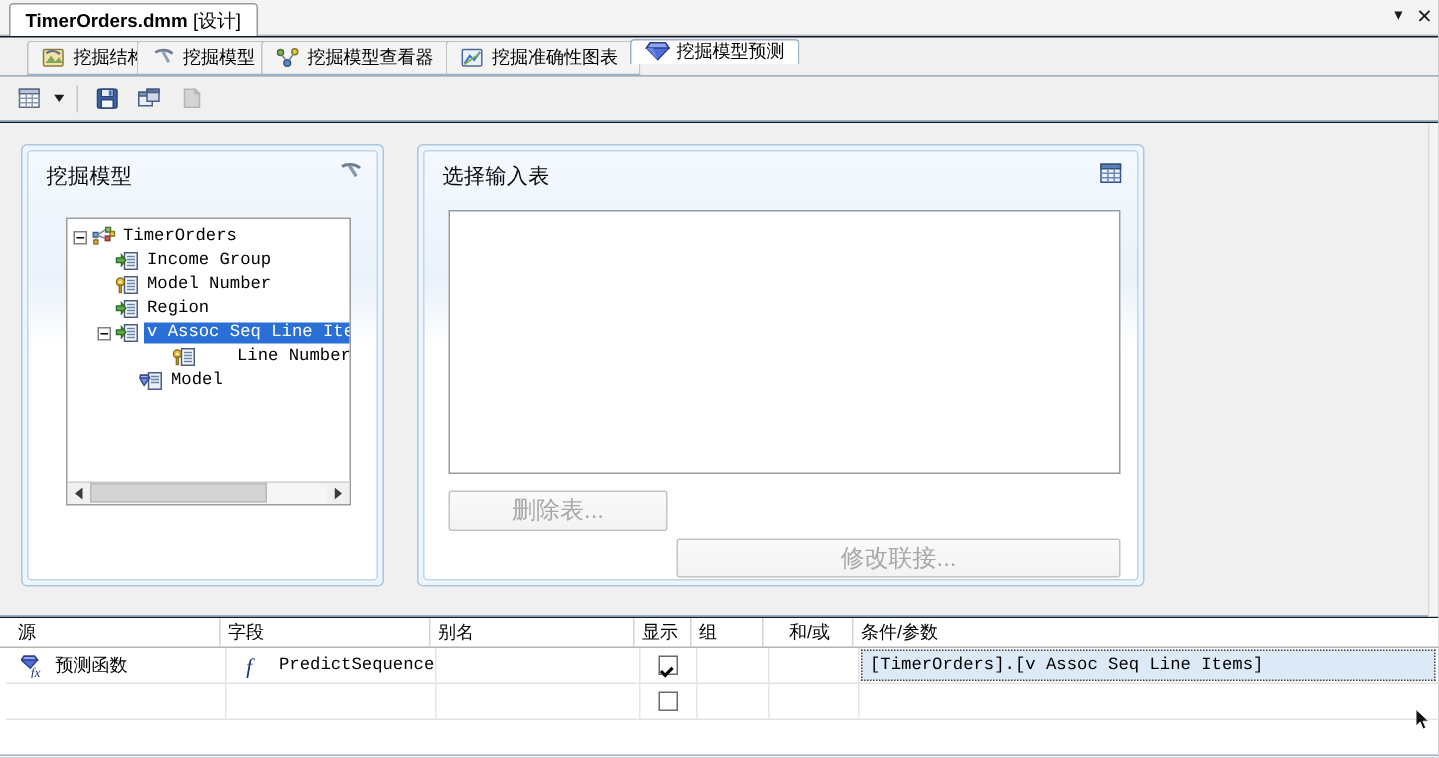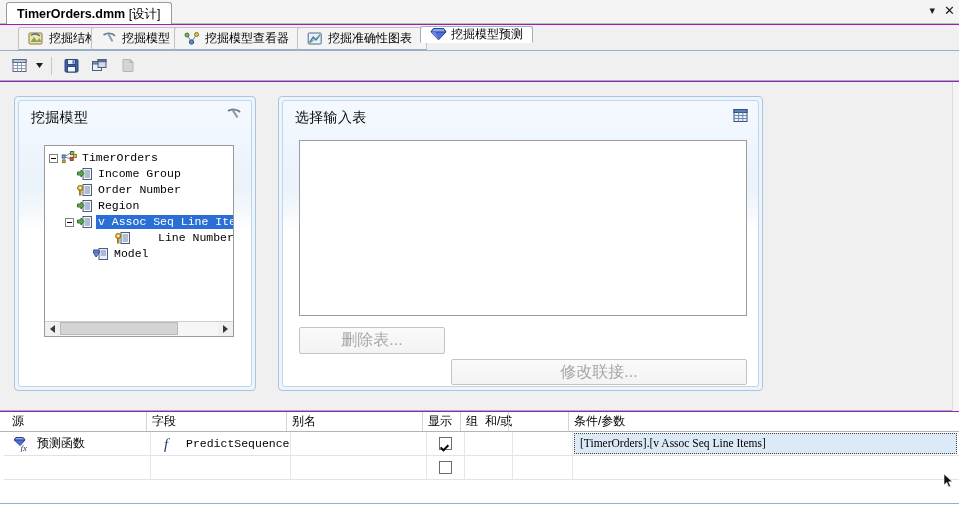--- a/index.html
+++ b/index.html
@@ -5,21 +5,21 @@
   * { box-sizing: border-box; }
   html, body {
     margin: 0; padding: 0;
     width: 959px; height: 505px;
     overflow: hidden;
     background: #ffffff;
     font-family: "Liberation Sans", sans-serif;
     font-size: 12px;
     color: #000;
   }
-  #app { position: relative; width: 959px; height: 505px; background: #a21caf; }
+  #app { position: relative; width: 959px; height: 505px; background: #0f172a; }
 
   
   .doc-tabbar {
     position: absolute; left: 0; top: 0; width: 959px; height: 24px;
     background: #f4f4f4;
     border-bottom: 1px solid #bcbcbc;
   }
   .doc-tab {
     position: absolute; left: 6px; top: 2px; height: 22px;
     padding: 3px 10px 0 10px;
@@ -333,21 +333,21 @@
                 <span class="tico"><svg width="16" height="14" viewBox="0 0 16 14">
                     <rect x="6" y="1.5" width="8.5" height="11" fill="#f6f8fb" stroke="#4a5e80"></rect>
                     <line x1="7.6" y1="4" x2="13" y2="4" stroke="#6d84a8"></line>
                     <line x1="7.6" y1="6" x2="13" y2="6" stroke="#6d84a8"></line>
                     <line x1="7.6" y1="8" x2="13" y2="8" stroke="#6d84a8"></line>
                     <line x1="7.6" y1="10" x2="13" y2="10" stroke="#6d84a8"></line>
                     <circle cx="3.2" cy="5" r="2.6" fill="#f0c23c" stroke="#8c6f1c"></circle>
                     <circle cx="3.2" cy="5" r="0.9" fill="#fff8dc"></circle>
                     <rect x="2.6" y="7" width="1.3" height="5" fill="#f0c23c" stroke="#8c6f1c"></rect>
                   </svg></span>
-                <span class="lbl">Order Number</span>
+                <span class="lbl">Model Number</span>
               </div>
               <div class="trow" style="padding-left: 20px;">
                 <span style="width: 12px; flex: 0 0 auto;"></span>
                 <span class="tico"><svg width="16" height="14" viewBox="0 0 16 14">
                     <rect x="6" y="1.5" width="8.5" height="11" fill="#f6f8fb" stroke="#4a5e80"></rect>
                     <line x1="7.6" y1="4" x2="13" y2="4" stroke="#6d84a8"></line>
                     <line x1="7.6" y1="6" x2="13" y2="6" stroke="#6d84a8"></line>
                     <line x1="7.6" y1="8" x2="13" y2="8" stroke="#6d84a8"></line>
                     <line x1="7.6" y1="10" x2="13" y2="10" stroke="#6d84a8"></line>
                     <polygon points="0.5,5 4,5 4,3 6.8,6.5 4,10 4,8 0.5,8" fill="#5fae4d" stroke="#356b28"></polygon>
@@ -445,21 +445,21 @@
     <div class="grid-head" id="grid-head">
         <div class="gh" style="left: 6px; width: 140px;">源</div>
         <div class="gh" style="left: 146px; width: 140px;">字段</div>
         <div class="gh-div" style="left: 146px;"></div>
         <div class="gh" style="left: 286px; width: 136px;">别名</div>
         <div class="gh-div" style="left: 286px;"></div>
         <div class="gh" style="left: 422px; width: 38px;">显示</div>
         <div class="gh-div" style="left: 422px;"></div>
         <div class="gh" style="left: 460px; width: 48px;">组</div>
         <div class="gh-div" style="left: 460px;"></div>
-        <div class="gh" style="left: 479px; width: 60px;">和/或</div>
+        <div class="gh" style="left: 520px; width: 60px;">和/或</div>
         <div class="gh-div" style="left: 508px;"></div>
         <div class="gh" style="left: 568px; width: 391px;">条件/参数</div>
         <div class="gh-div" style="left: 568px;"></div>
       </div>
     <div id="grid-rows">
         <div class="grow" style="top: 20px;">
           <div class="gcell" style="left: 6px; width: 140px; padding-left: 4px; display: flex; align-items: center; gap: 6px;">
             <span style="display: flex; align-items: center;">
               <svg width="17" height="16" viewBox="0 0 17 16">
                 <polygon points="2,1.5 9,1.5 11,4 6.2,9.5 0.2,4" fill="#4f6fd8" stroke="#2c3f8f"></polygon>
@@ -483,21 +483,21 @@
           <div class="gc-div" style="left: 422px;"></div>
           <div class="gcell" style="left: 422px; width: 38px; padding-left: 0px; display: flex; align-items: center; justify-content: center;">
             <span class="chk on"></span>
           </div>
           <div class="gc-div" style="left: 460px;"></div>
           <div class="gcell" style="left: 460px; width: 48px;"></div>
           <div class="gc-div" style="left: 508px;"></div>
           <div class="gcell" style="left: 508px; width: 60px;"></div>
           <div class="gc-div" style="left: 568px;"></div>
           <div class="gcell mono" style="left: 568px; width: 391px;">
-            <div class="cond-sel" style="left: 2px; top: 1px; width: 383px; height: 21px; font-family: Liberation Serif, serif;">[TimerOrders].[v Assoc Seq Line Items]</div>
+            <div class="cond-sel" style="left: 2px; top: 1px; width: 383px; height: 21px;">[TimerOrders].[v Assoc Seq Line Items]</div>
           </div>
         </div>
         <div class="grow" style="top: 44px;">
           <div class="gcell" style="left: 6px; width: 140px;"></div>
           <div class="gc-div" style="left: 146px;"></div>
           <div class="gcell mono" style="left: 146px; width: 140px;"></div>
           <div class="gc-div" style="left: 286px;"></div>
           <div class="gcell" style="left: 286px; width: 136px;"></div>
           <div class="gc-div" style="left: 422px;"></div>
           <div class="gcell" style="left: 422px; width: 38px; padding-left: 0px; display: flex; align-items: center; justify-content: center;">

